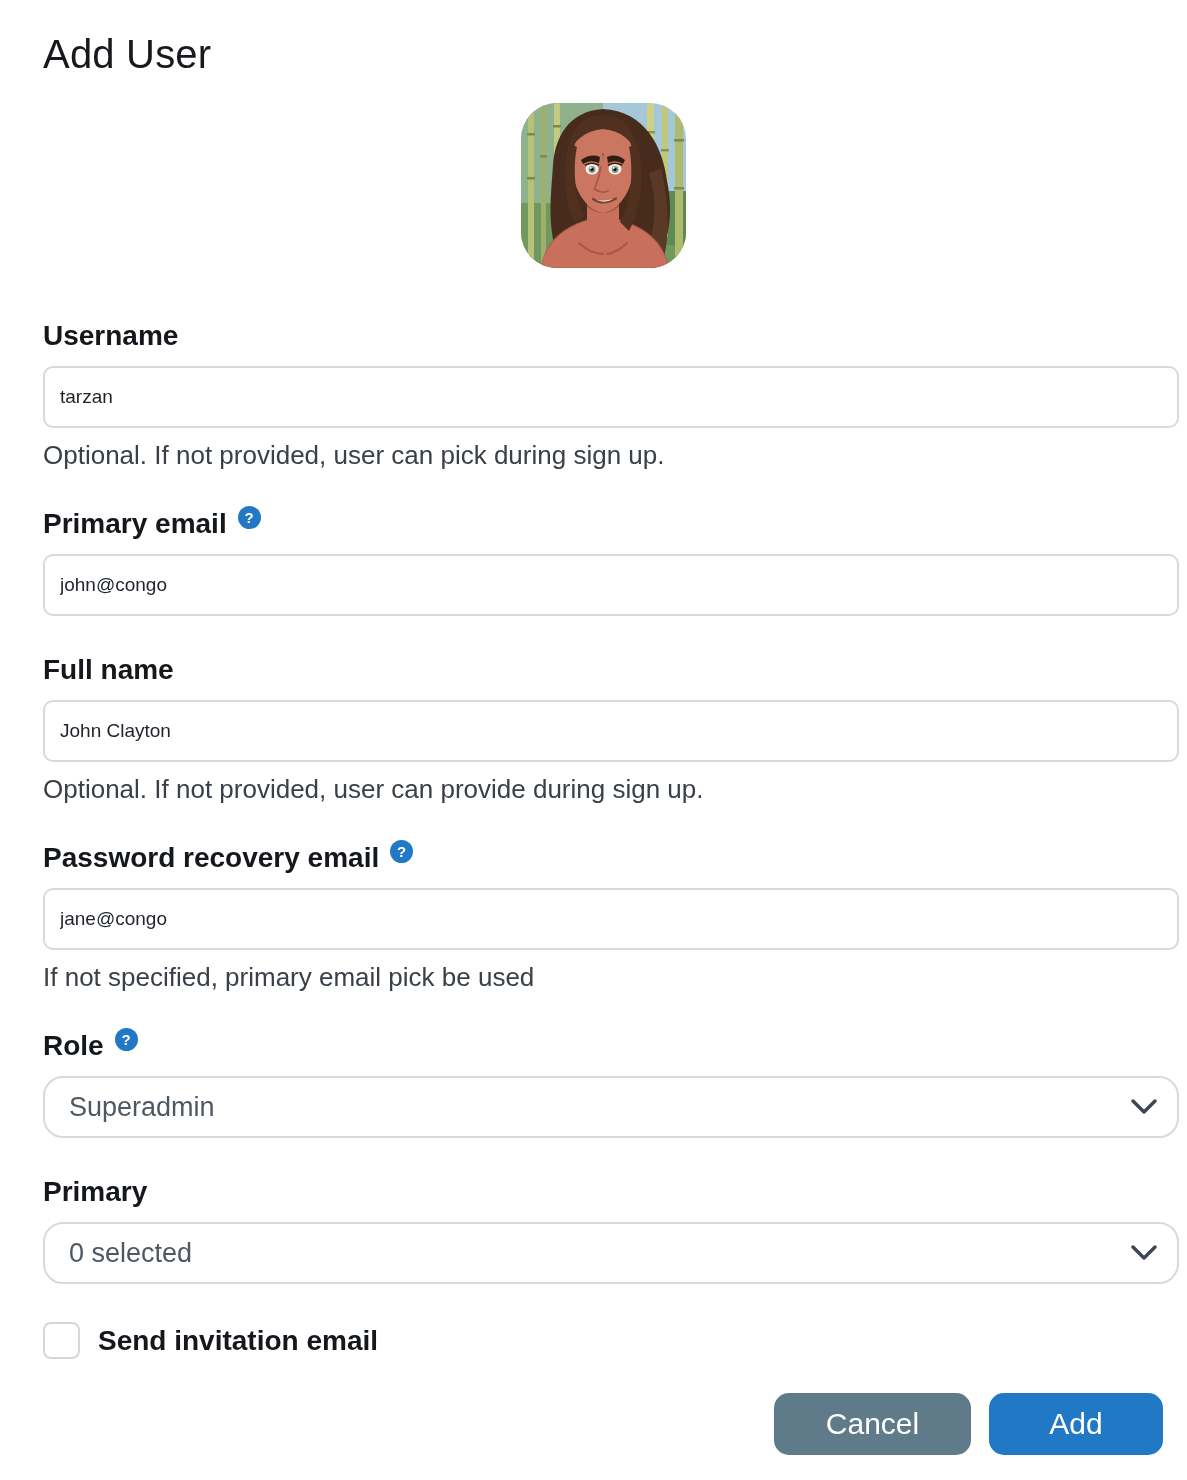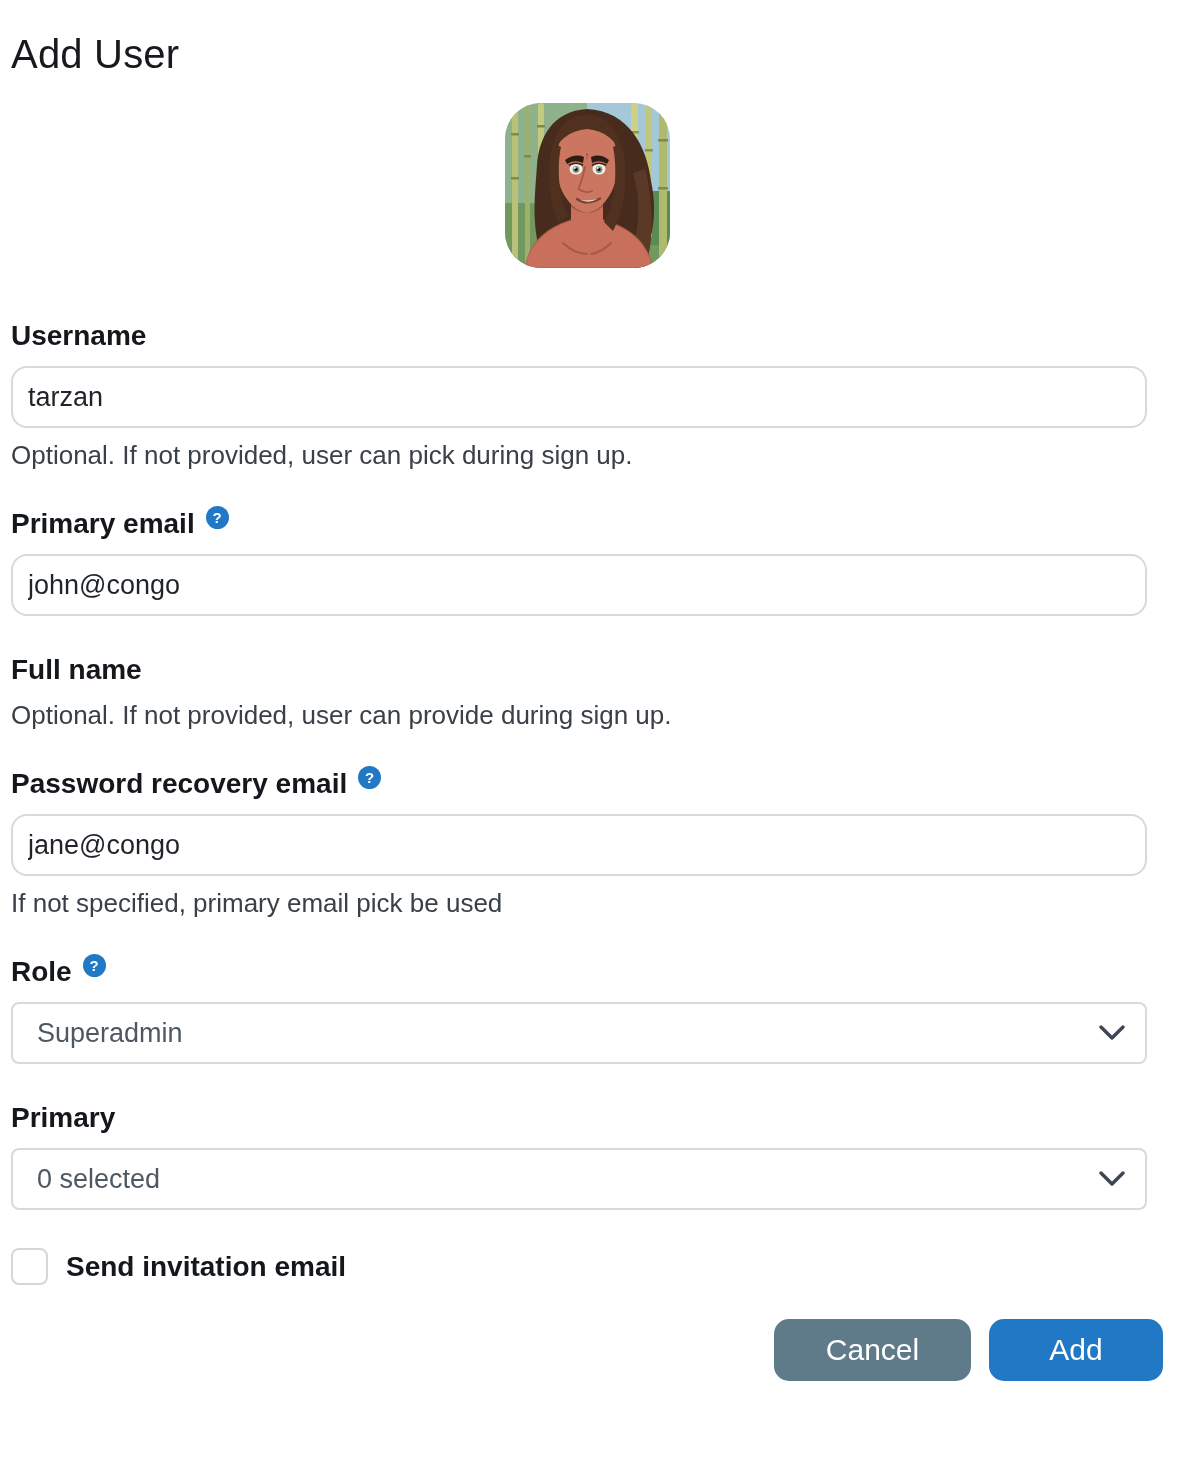--- a/index.html
+++ b/index.html
@@ -1,30 +1,30 @@
 <!DOCTYPE html>
 <html><head>
 <meta charset="utf-8">
 <style>
   html,body{margin:0;padding:0;background:#ffffff;}
   body{width:1187px;height:1480px;overflow:hidden;font-family:"Liberation Sans","DejaVu Sans",sans-serif;color:#17191d;}
-  .page{box-sizing:border-box;width:1187px;height:1480px;padding:33px 24px 0 11px;}
+  .page{box-sizing:border-box;width:1187px;height:1480px;padding:33px 24px 0 43px;}
   .page-title{font-size:40px;line-height:42px;font-weight:400;margin:0;color:#17191d;letter-spacing:.2px;}
   .avatar-wrap{width:165px;margin:28px auto 0;}
   .avatar-wrap svg{display:block;}
   .form{margin-top:52px;}
   .field{margin-bottom:38px;}
   .label-row{display:flex;align-items:flex-start;line-height:32px;height:32px;margin-bottom:14px;}
   .label{font-size:28px;font-weight:700;color:#14171b;}
   .help-icon{display:inline-block;width:23px;height:23px;border-radius:50%;background:#2178c4;color:#ffffff;
     font-size:15px;font-weight:700;line-height:23px;text-align:center;margin-left:11px;margin-top:-2px;cursor:pointer;}
-  .text-input{box-sizing:border-box;display:block;width:1136px;height:62px;border:2px solid #d6dade;border-radius:16px;
-    background:#ffffff;padding:0 15px;font-family:"Liberation Sans","DejaVu Sans",sans-serif;font-size:27px;color:#1f242a;outline:none;}
+  .text-input{box-sizing:border-box;display:block;width:1136px;height:62px;border:2px solid #d6dade;border-radius:10px;
+    background:#ffffff;padding:0 15px;font-family:"Liberation Sans","DejaVu Sans",sans-serif;font-size:19px;color:#1f242a;outline:none;}
   .helper{margin-top:12px;font-size:26px;line-height:30px;color:#3a4047;}
-  .select{box-sizing:border-box;position:relative;width:1136px;height:62px;border:2px solid #d6dade;border-radius:8px;
+  .select{box-sizing:border-box;position:relative;width:1136px;height:62px;border:2px solid #d6dade;border-radius:20px;
     background:#ffffff;display:flex;align-items:center;padding:0 56px 0 24px;cursor:pointer;}
   .select-value{font-size:27px;color:#4e5862;}
   .chevron{position:absolute;right:20px;top:50%;margin-top:-8px;}
   .checkbox-row{display:flex;align-items:center;margin-top:2px;}
   .checkbox{box-sizing:border-box;width:37px;height:37px;border:2px solid #d2d7dc;border-radius:8px;background:#ffffff;cursor:pointer;flex:none;}
   .checkbox-label{margin-left:18px;font-size:28px;font-weight:700;color:#14171b;cursor:pointer;}
   .button-row{display:flex;justify-content:flex-end;gap:18px;margin-top:34px;}
   .btn{box-sizing:border-box;height:62px;border:none;border-radius:15px;color:#ffffff;font-family:"Liberation Sans","DejaVu Sans",sans-serif;
     font-size:30px;font-weight:400;cursor:pointer;display:flex;align-items:center;justify-content:center;}
   .btn-cancel{width:197px;background:#5f7b89;}
@@ -112,20 +112,21 @@
         <span class="label">Primary email</span>
         <span class="help-icon">?</span>
       </div>
       <input class="text-input" type="text" value="john@congo" style="">
     </div>
 
     <div class="field">
       <div class="label-row">
         <span class="label">Full name</span>
       </div>
+      <input class="text-input" type="text" value="John Clayton" style="">
       <div class="helper">Optional. If not provided, user can provide during sign up.</div>
     </div>
 
     <div class="field">
       <div class="label-row">
         <span class="label">Password recovery email</span>
         <span class="help-icon">?</span>
       </div>
       <input class="text-input" type="text" value="jane@congo" style="">
       <div class="helper">If not specified, primary email pick be used</div>

